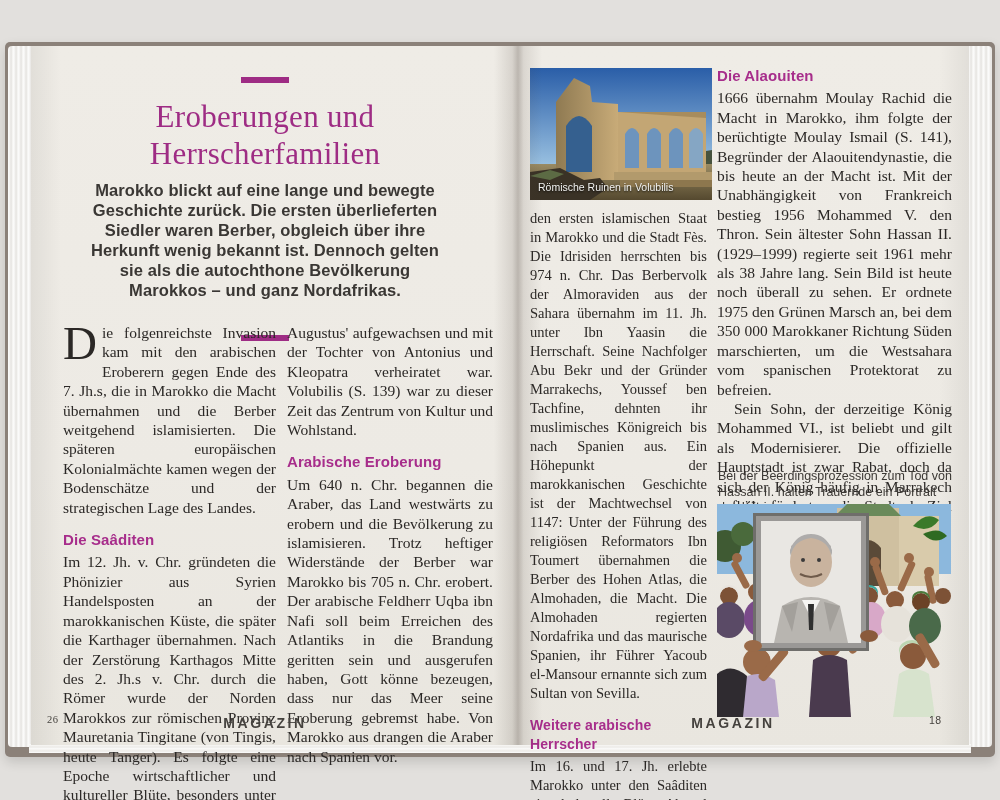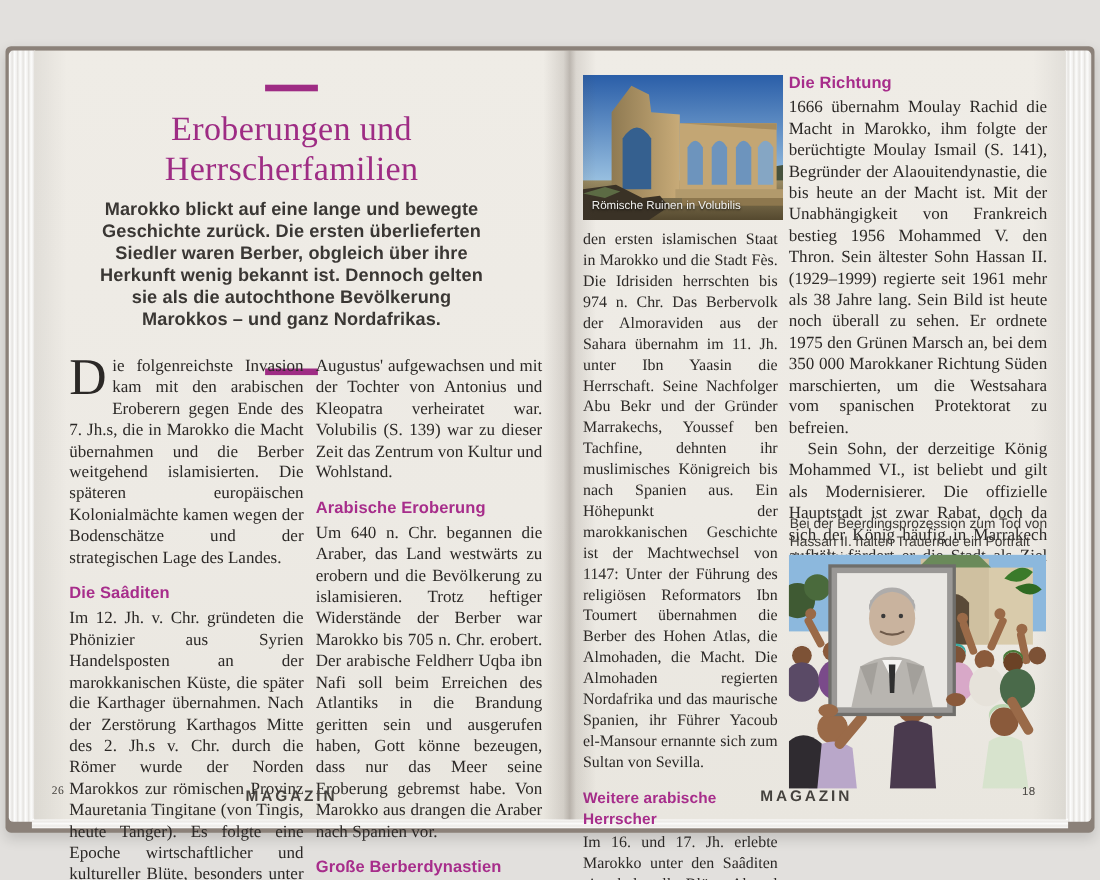--- a/index.html
+++ b/index.html
@@ -70,21 +70,20 @@
     <div class="col bodytxt" style="left:32px;top:277px;width:213px;">
       <p><span class="dropcap">D</span><span>ie folgenreichste Invasion kam mit den arabischen Eroberern gegen Ende des 7. Jh.s, die in Marokko die Macht übernahmen und die Berber weitgehend islamisierten. Die späteren europäischen Kolonialmächte kamen wegen der Bodenschätze und der strategischen Lage des Landes.</span></p>
       <h3 class="subhead" style="color:#a72d8b;">Die Saâditen</h3>
       <p>Im 12. Jh. v. Chr. gründeten die Phönizier aus Syrien Handelsposten an der marokkanischen Küste, die später die Karthager übernahmen. Nach der Zerstörung Karthagos Mitte des 2. Jh.s v. Chr. durch die Römer wurde der Norden Marokkos zur römischen Provinz Mauretania Tingitane (von Tingis, heute Tanger). Es folgte eine Epoche wirtschaftlicher und kultureller Blüte, besonders unter der Herrschaft von König Juba II., der am Hof Kaiser</p>
     </div>
 
     <div class="col bodytxt" style="left:256px;top:277px;width:206px;">
       <p>Augustus' aufgewachsen und mit der Tochter von Antonius und Kleopatra verheiratet war. Volubilis (S. 139) war zu dieser Zeit das Zentrum von Kultur und Wohlstand.</p>
       <h3 class="subhead" style="color:#a72d8b;">Arabische Eroberung</h3>
       <p>Um 640 n. Chr. begannen die Araber, das Land westwärts zu erobern und die Bevölkerung zu islamisieren. Trotz heftiger Widerstände der Berber war Marokko bis 705 n. Chr. erobert. Der arabische Feldherr Uqba ibn Nafi soll beim Erreichen des Atlantiks in die Brandung geritten sein und ausgerufen haben, Gott könne bezeugen, dass nur das Meer seine Eroberung gebremst habe. Von Marokko aus drangen die Araber nach Spanien vor.</p>
-      <h3 class="subhead" style="color:#a72d8b;">Große Berberdynastien</h3>
 
     </div>
 
     <div class="footer" style="left:16px;top:668px;font-family:Liberation Serif, serif;">26</div>
     <div class="footer section-label" style="left:0;top:669px;width:468px;text-align:center;">MAGAZIN</div>
 
     <figure class="photo" style="left:499px;top:22px;width:182px;height:132px;">
       <svg width="182" height="132" viewBox="0 0 182 132">
         <defs>
           <linearGradient id="sky" x1="0" y1="0" x2="0" y2="1">
@@ -119,21 +118,21 @@
       <figcaption>Römische Ruinen in Volubilis</figcaption>
     </figure>
 
     <div class="col bodytxt narrow" style="left:499px;top:163px;width:177px;">
       <p>den ersten islamischen Staat in Marokko und die Stadt Fès. Die Idrisiden herrschten bis 974 n. Chr. Das Berbervolk der Almoraviden aus der Sahara übernahm im 11. Jh. unter Ibn Yaasin die Herrschaft. Seine Nachfolger Abu Bekr und der Gründer Marrakechs, Youssef ben Tachfine, dehnten ihr muslimisches Königreich bis nach Spanien aus. Ein Höhepunkt der marokkanischen Geschichte ist der Machtwechsel von 1147: Unter der Führung des religiösen Reformators Ibn Toumert übernahmen die Berber des Hohen Atlas, die Almohaden, die Macht. Die Almohaden regierten Nordafrika und das maurische Spanien, ihr Führer Yacoub el-Mansour ernannte sich zum Sultan von Sevilla.</p>
       <h3 class="subhead" style="color:#a72d8b;font-size:14px;">Weitere arabische Herrscher</h3>
       <p>Im 16. und 17. Jh. erlebte Marokko unter den Saâditen eine kulturelle Blüte. Abu el Abbas Ahmed el Mansour, der bekannteste König der Saâditen (er regierte 1578–1603), wurde »el Mansour«, der Siegreiche, genannt, nachdem er die Portugiesen in der Dreikönigsschlacht von 1578 besiegt hatte.</p>
     </div>
 
     <div class="col bodytxt" style="left:686px;top:20px;width:235px;">
-      <h3 class="subhead" style="color:#a72d8b;margin-top:0;">Die Richtung</h3>
+      <h3 class="subhead" style="color:#a72d8b;margin-top:0;">Die Alaouiten</h3>
       <p>1666 übernahm Moulay Rachid die Macht in Marokko, ihm folgte der berüchtigte Moulay Ismail (S. 141), Begründer der Alaouitendynastie, die bis heute an der Macht ist. Mit der Unabhängigkeit von Frankreich bestieg 1956 Mohammed V. den Thron. Sein ältester Sohn Hassan II. (1929–1999) regierte seit 1961 mehr als 38 Jahre lang. Sein Bild ist heute noch überall zu sehen. Er ordnete 1975 den Grünen Marsch an, bei dem 350 000 Marokkaner Richtung Süden marschierten, um die Westsahara vom spanischen Protektorat zu befreien.</p>
       <p class="indent">Sein Sohn, der derzeitige König Mohammed VI., ist beliebt und gilt als Modernisierer. Die offizielle Hauptstadt ist zwar Rabat, doch da sich der König häufig in Marrakech aufhält, fördert er die Stadt als Ziel für Touristen und Filmemacher.</p>
     </div>
 
     <p class="photocap" style="left:687px;top:423px;width:235px;">Bei der Beerdingsprozession zum Tod von Hassan II. halten Trauernde ein Portrait des Königs.</p>
 
     <figure class="photo" style="left:686px;top:458px;width:234px;height:213px;">
       <svg width="234" height="213" viewBox="0 0 234 213">
         <rect x="0" y="0" width="234" height="70" fill="#8cb8dd"></rect>
         <circle cx="8" cy="42" r="16" fill="#3f5a33"></circle>

